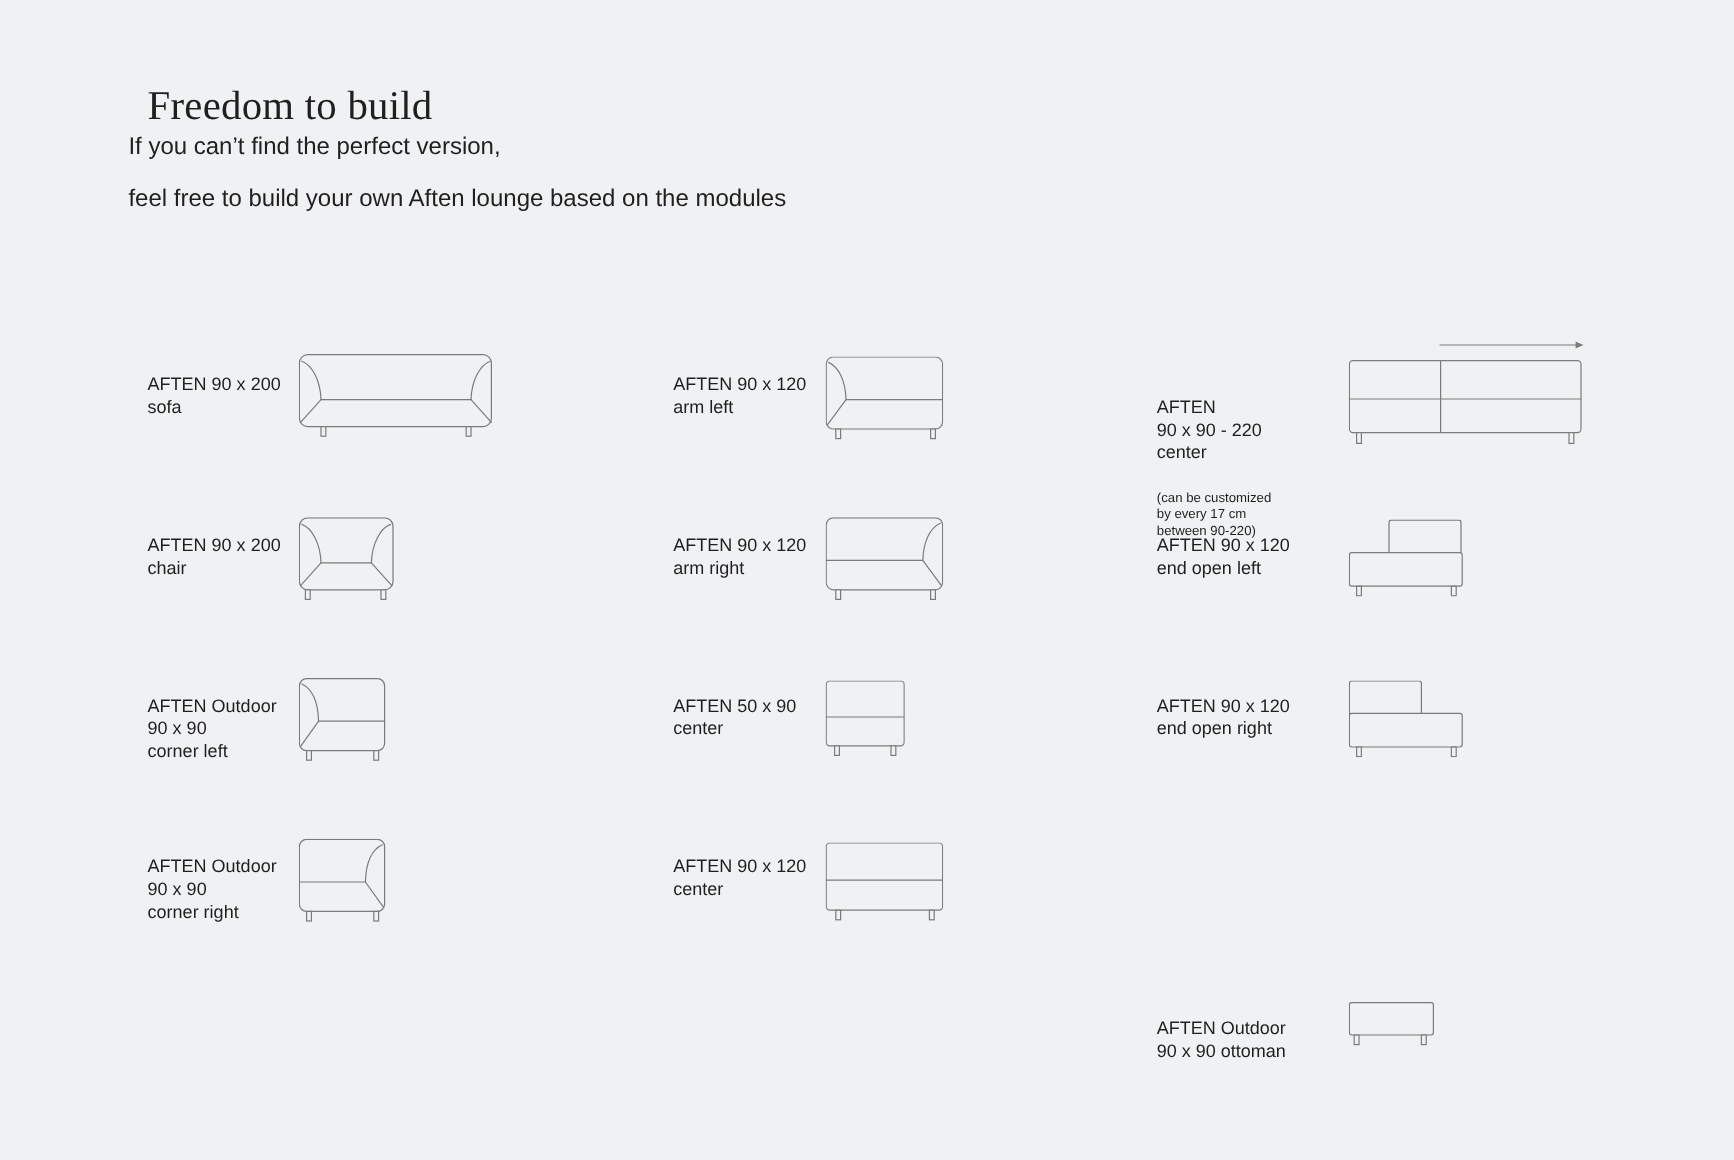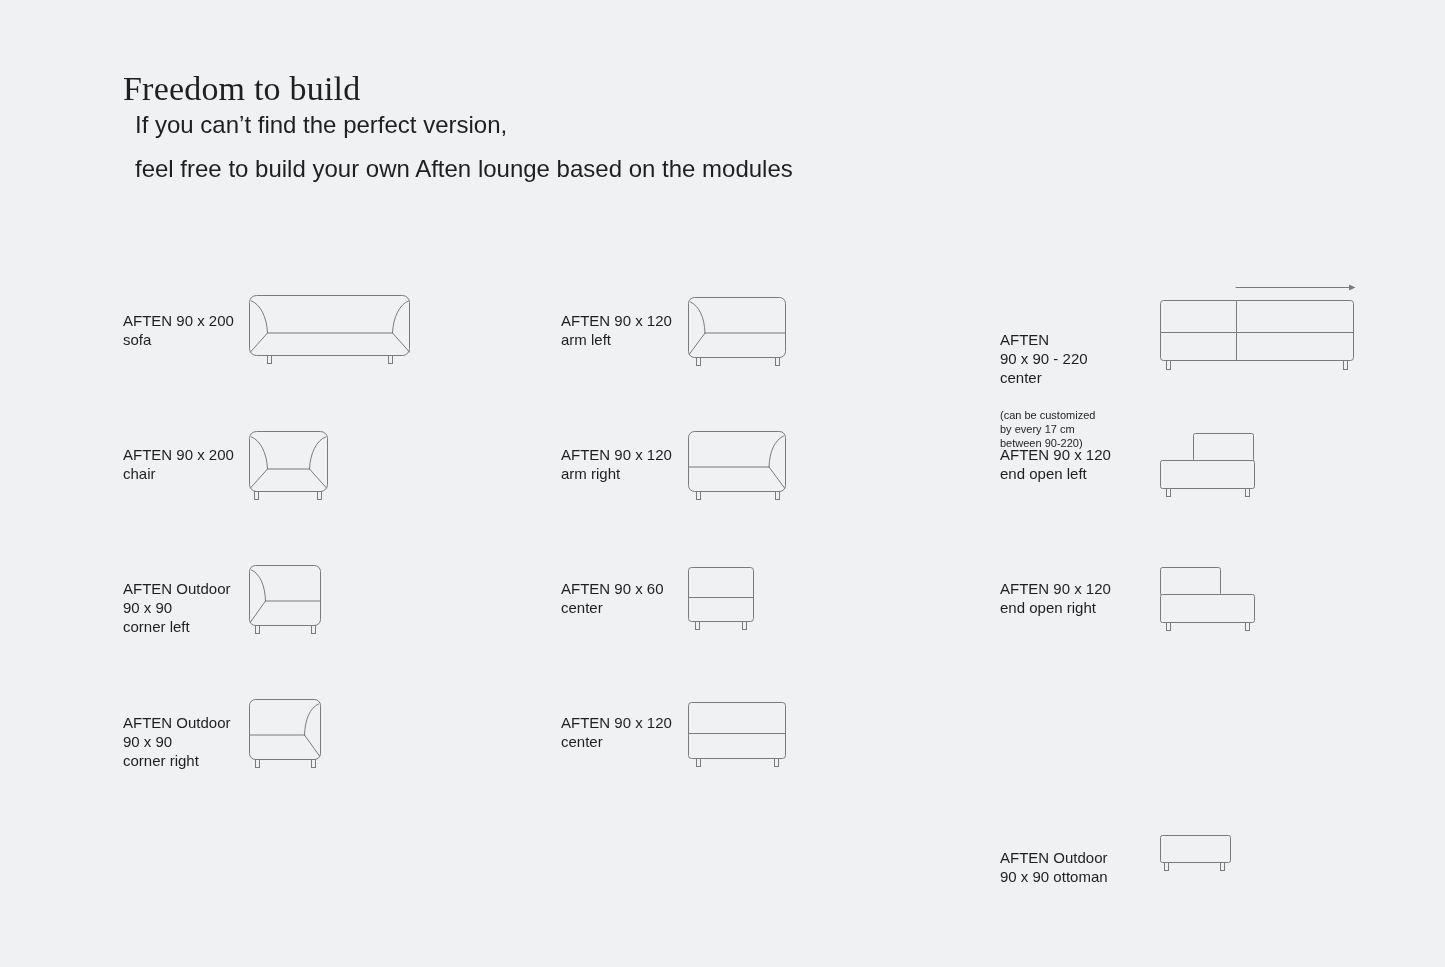--- a/index.html
+++ b/index.html
@@ -18,30 +18,30 @@
   }
   .page{position:absolute;inset:0;}
   .title{
     position:absolute;left:123px;top:30px;
     font-family:"Liberation Serif", serif;
     font-size:34px;font-weight:400;letter-spacing:0.2px;
     color:var(--text);
     margin-top:40px;
   }
   .subtitle{
-    position:absolute;left:135px;
-    font-size:24px;font-weight:400;color:var(--text);
+    position:absolute;left:107px;
+    font-size:20px;font-weight:400;color:var(--text);
   }
   .subtitle.l1{top:111px;}
   .subtitle.l2{top:155px;}
   .module{
     position:absolute;
     display:flex;align-items:flex-start;
   }
-  .col1{left:123px;} .col2{left:561px;} .col3{left:1000px;gap:31px;}
+  .col1{left:123px;} .col2{left:561px;} .col3{left:964px;gap:31px;}
   .row1{top:300px;} .row2{top:434px;} .row3{top:568px;} .row4{top:702px;} .row5{top:837px;}
   .col1 .label{width:126px;}
   .col2 .label{width:127px;}
   .col3 .label{width:129px;}
   .label{
     font-size:15px;line-height:19px;color:var(--text);
     white-space:pre-line;flex-shrink:0;margin-top:11px;
   }
   .note{
     font-size:11px;line-height:14px;margin-top:2px;
@@ -152,21 +152,21 @@
         <path d="M95.5,5 C87,9 81.5,20 81,36"></path>
         <line x1="0.5" y1="36" x2="81" y2="36"></line>
         <line x1="81" y1="36" x2="96.5" y2="57"></line>
         <rect x="8.5" y="60.5" width="4" height="8"></rect>
         <rect x="87.5" y="60.5" width="4" height="8"></rect>
       </svg>
     </div>
   </div>
 
   <div class="module col2 row3">
-    <div class="label">AFTEN 90 x 60
+    <div class="label">AFTEN 50 x 90
 center</div>
     <div class="drawing" style="margin-top:-1px">
       <svg width="66" height="64" viewBox="0 0 66 64">
         <rect x="0.5" y="0.5" width="65" height="54" rx="3"></rect>
         <line x1="0.5" y1="30.5" x2="65.5" y2="30.5"></line>
         <rect x="7.5" y="54.5" width="4" height="8"></rect>
         <rect x="54.5" y="54.5" width="4" height="8"></rect>
       </svg>
     </div>
   </div>

